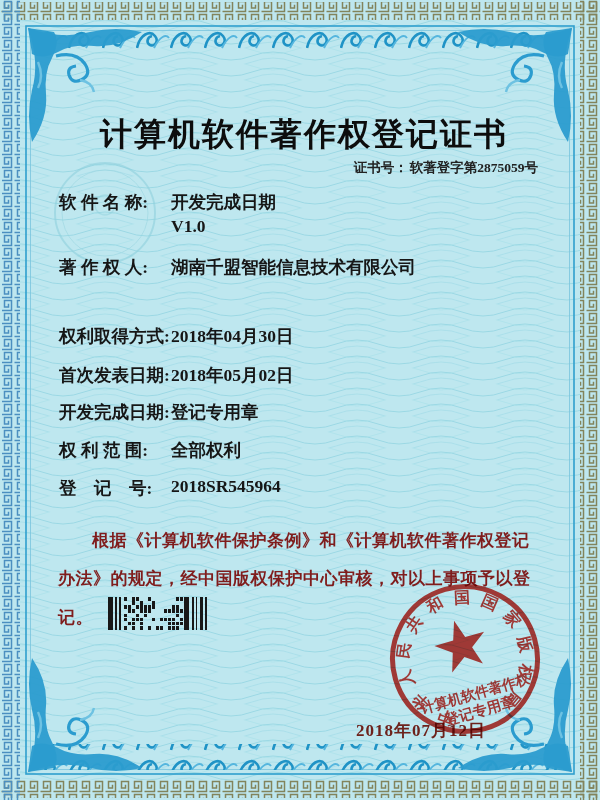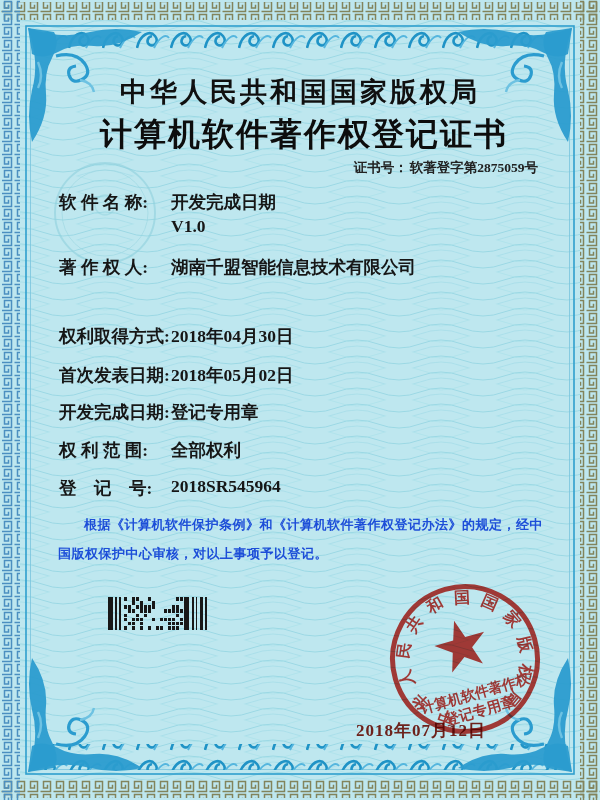--- a/index.html
+++ b/index.html
@@ -20,23 +20,23 @@
     font-size:32px;font-weight:700;letter-spacing:2px;color:#0d0d0d;
   }
   .certno{
     top:159px;right:62px;font-size:13.5px;font-weight:600;color:#222;
   }
   .certno .num{margin-left:2px;}
   .field-row{position:absolute;left:0;width:100%;z-index:2;font-size:17.5px;font-weight:600;}
   .field-row .lbl{position:absolute;left:59px;white-space:pre;}
   .field-row .val{position:absolute;left:171px;white-space:pre;}
   .statement{
-    top:510px;left:58px;width:488px;
-    font-size:13px;font-weight:600;line-height:2.25;text-indent:2em;
-    color:#1d4ed8;letter-spacing:0.5px;
+    top:522px;left:58px;width:488px;
+    font-size:17px;font-weight:600;line-height:2.25;text-indent:2em;
+    color:#7f1d1d;letter-spacing:0.5px;
   }
   .barcode{position:absolute;left:108px;top:597px;width:100px;height:33px;z-index:2;}
   .barcode i,.barcode b{position:absolute;background:#181818;display:block;}
   .barcode i{top:0;height:100%;}
   .serial{top:714px;left:93px;font-size:18px;font-weight:700;color:#1c1c1c;z-index:2;}
   .serial .num{
     font-family:"Liberation Mono","DejaVu Sans Mono",monospace;
     color:#a8403c;letter-spacing:1px;margin-left:10px;font-size:17px;
   }
   .seal-date{
@@ -97,21 +97,20 @@
     <use href="#cornerFl" xlink:href="#cornerFl" transform="translate(28,772) scale(1,-1)"></use>
     <use href="#cornerFl" xlink:href="#cornerFl" transform="translate(572,772) scale(-1,-1)"></use>
 
     <g opacity="0.55">
       <circle cx="105" cy="213" r="50" fill="none" stroke="#8ccfdc" stroke-width="2"></circle>
       <circle cx="105" cy="213" r="43" fill="none" stroke="#97d4df" stroke-width="1"></circle>
       <circle cx="105" cy="205" r="10" fill="none" stroke="#97d4df" stroke-width="1.5"></circle>
     </g>
   </svg>
 
-  <div class="txt authority">中华人民共和国国家版权局</div>
   <div class="txt cert-title">计算机软件著作权登记证书</div>
   <div class="txt certno">
     <span>证书号：</span><span class="num">软著登字第2875059号</span>
   </div>
 
   <div class="field-row" style="top:190px">
     <span class="lbl">软 件 名 称:</span>
     <span class="val">开发完成日期</span>
   </div>
   <div class="field-row" style="top:216px">

